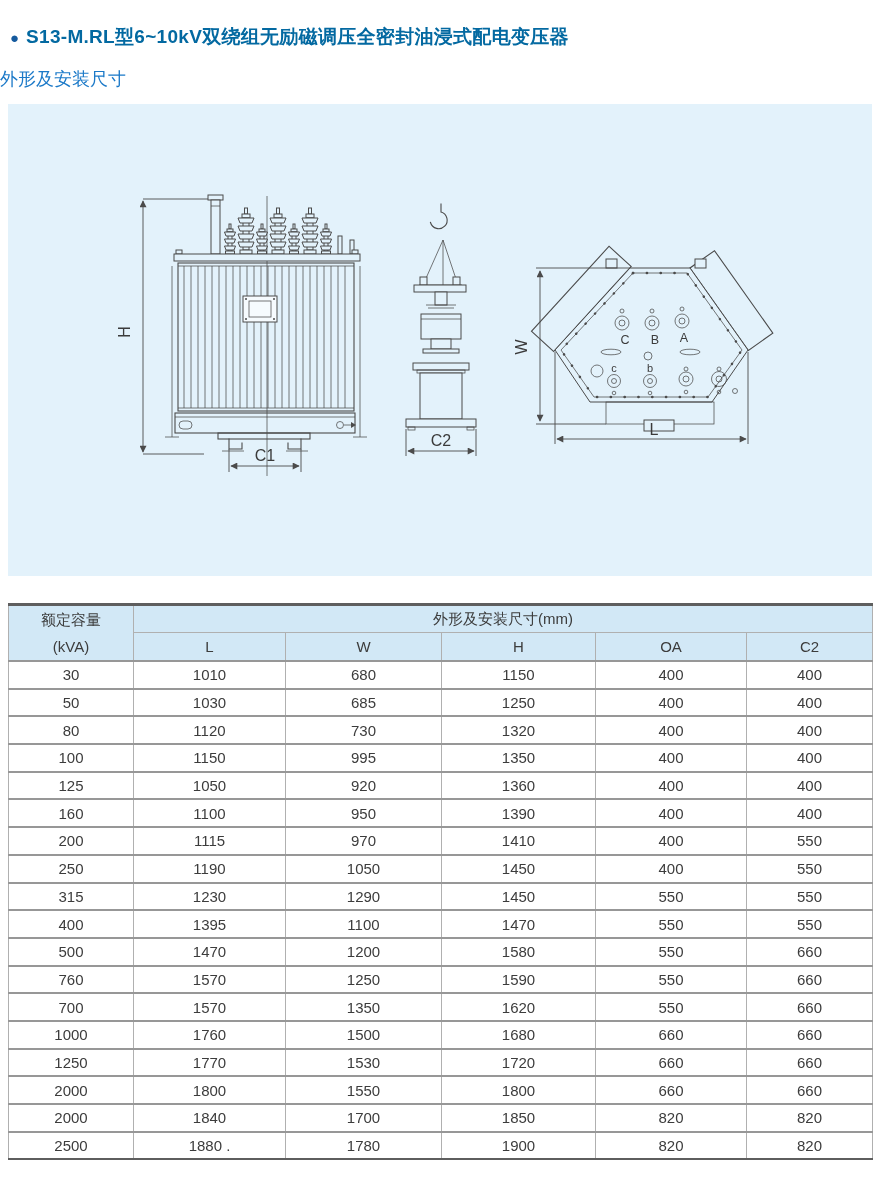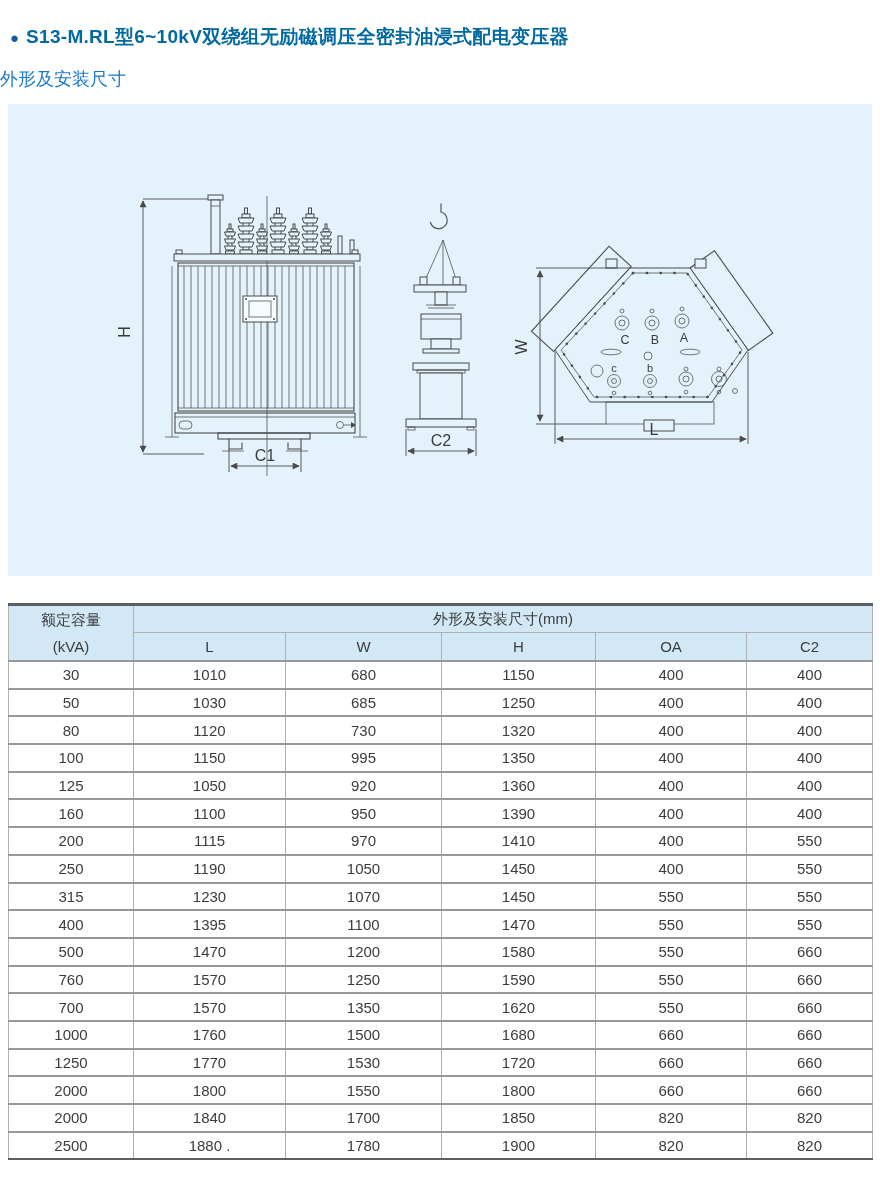--- a/index.html
+++ b/index.html
@@ -316,21 +316,21 @@
         <td>250</td>
         <td>1190</td>
         <td>1050</td>
         <td>1450</td>
         <td>400</td>
         <td>550</td>
       </tr>
       <tr>
         <td>315</td>
         <td>1230</td>
-        <td>1070</td>
+        <td>1290</td>
         <td>1450</td>
         <td>550</td>
         <td>550</td>
       </tr>
       <tr>
         <td>400</td>
         <td>1395</td>
         <td>1100</td>
         <td>1470</td>
         <td>550</td>

